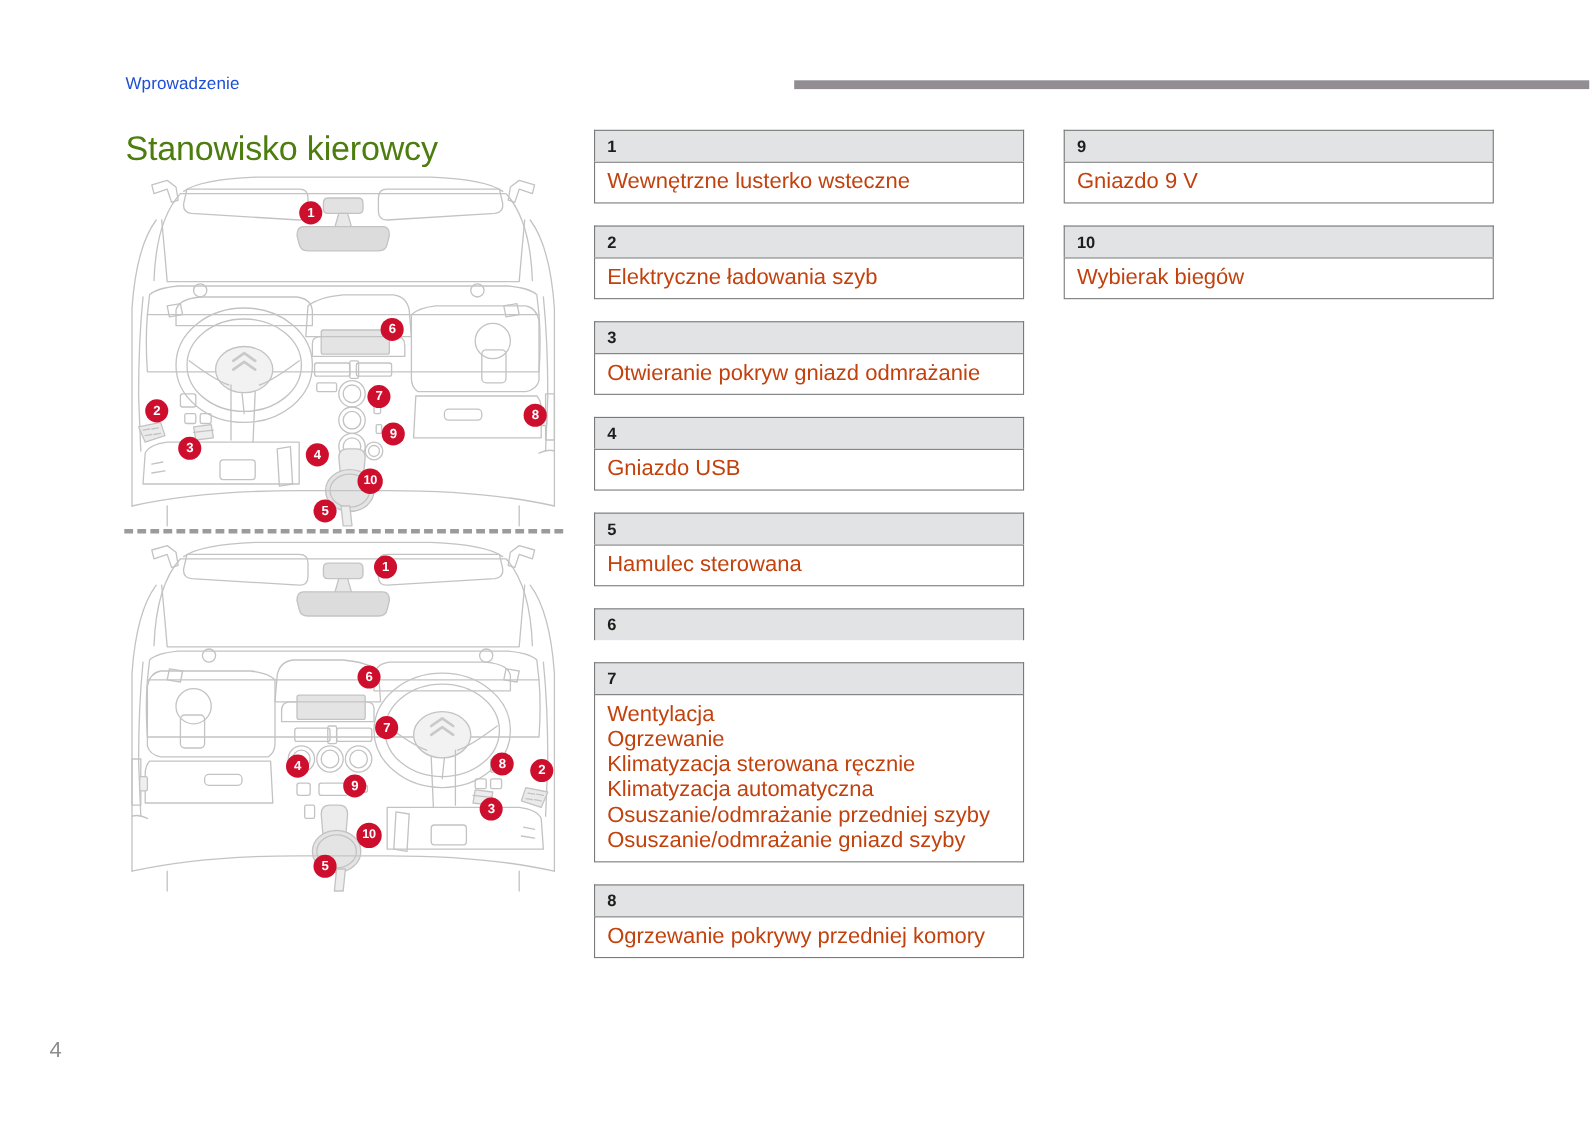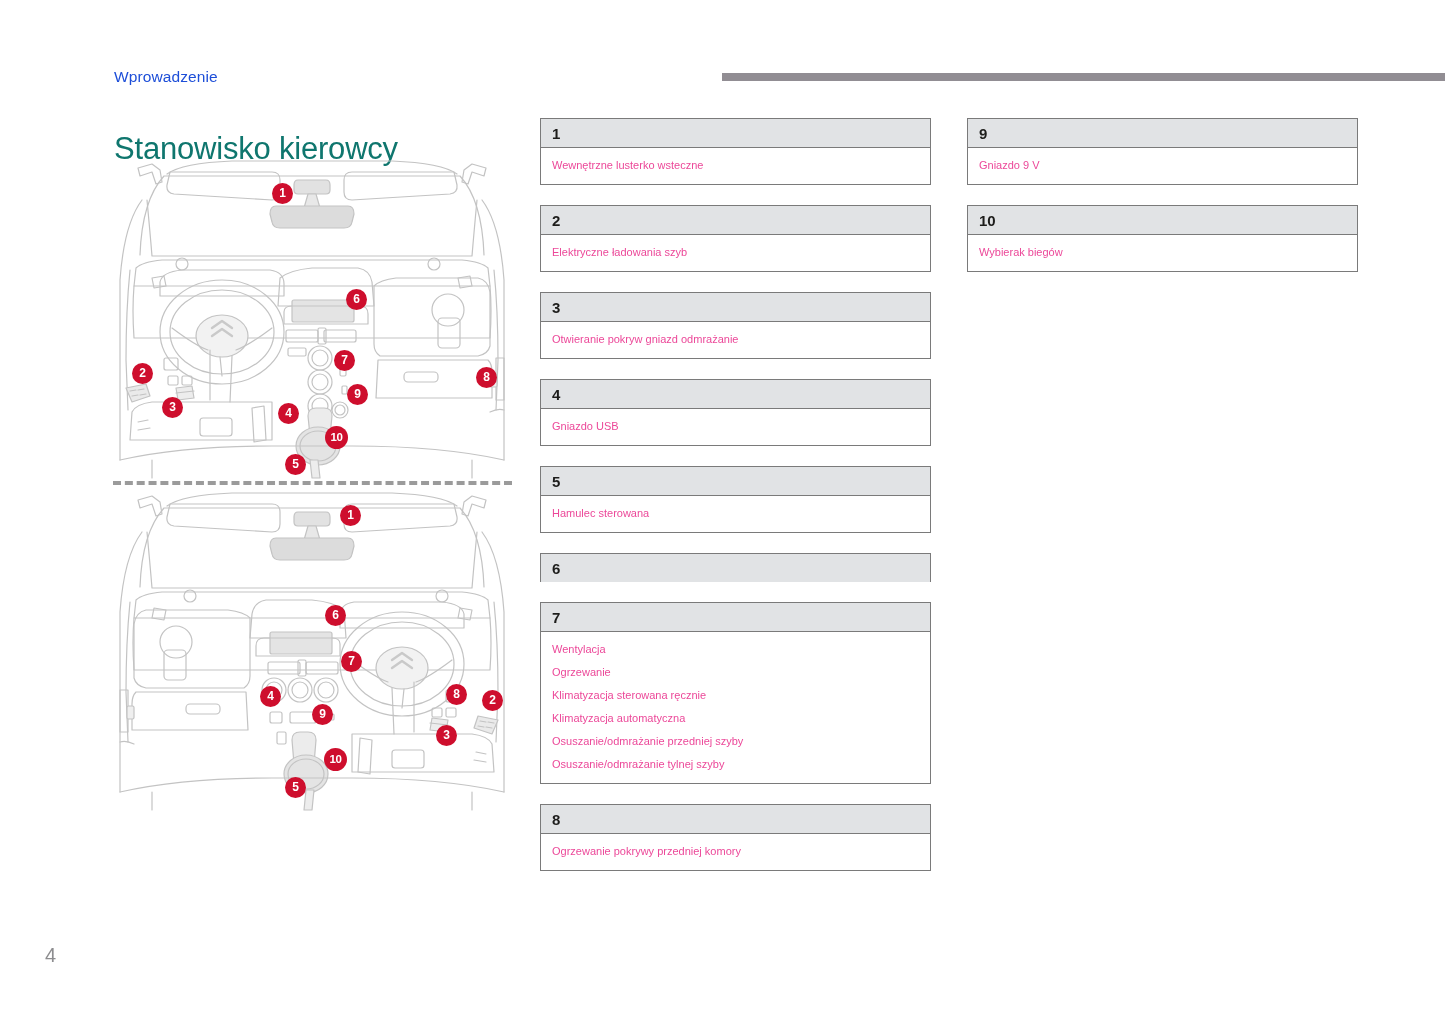--- a/index.html
+++ b/index.html
@@ -36,23 +36,23 @@
     top: 73px;
     width: 723px;
     height: 8px;
     background: #918d93;
   }
 
   
   .page-title {
     position: absolute;
     left: 114px;
-    top: 110px;
+    top: 96px;
     font-size: 31px;
-    color: #0f766e;
+    color: #4d7c0f;
     font-weight: 400;
     letter-spacing: -0.2px;
     white-space: nowrap;
     text-align: right;
   }
 
   
   .illus {
     position: absolute;
     left: 112px;
@@ -92,23 +92,23 @@
     font-size: 15px;
     font-weight: bold;
     color: #1d1d1b;
     box-sizing: border-box;
   }
   .legend-txt {
     border: 1px solid #7a7a7a;
     background: #ffffff;
     min-height: 32px;
     padding: 6px 11px 7px 11px;
-    font-size: 11px;
+    font-size: 20px;
     line-height: 23px;
-    color: #ec4899;
+    color: #c2410c;
     box-sizing: border-box;
     white-space: pre-line;
   }
 
   
   .folio {
     position: absolute;
     left: 45px;
     top: 944px;
     font-size: 20px;
@@ -371,21 +371,21 @@
     <div class="legend-block">
       <div class="legend-num">6</div>
     </div>
     <div class="legend-block">
       <div class="legend-num">7</div>
       <div class="legend-txt">Wentylacja
 Ogrzewanie
 Klimatyzacja sterowana ręcznie
 Klimatyzacja automatyczna
 Osuszanie/odmrażanie przedniej szyby
-Osuszanie/odmrażanie tylnej szyby</div>
+Osuszanie/odmrażanie gniazd szyby</div>
     </div>
     <div class="legend-block">
       <div class="legend-num">8</div>
       <div class="legend-txt">Ogrzewanie pokrywy przedniej komory</div>
     </div>
   </div>
 
   <div class="legend-col" id="legend-right">
     <div class="legend-block">
       <div class="legend-num">9</div>

